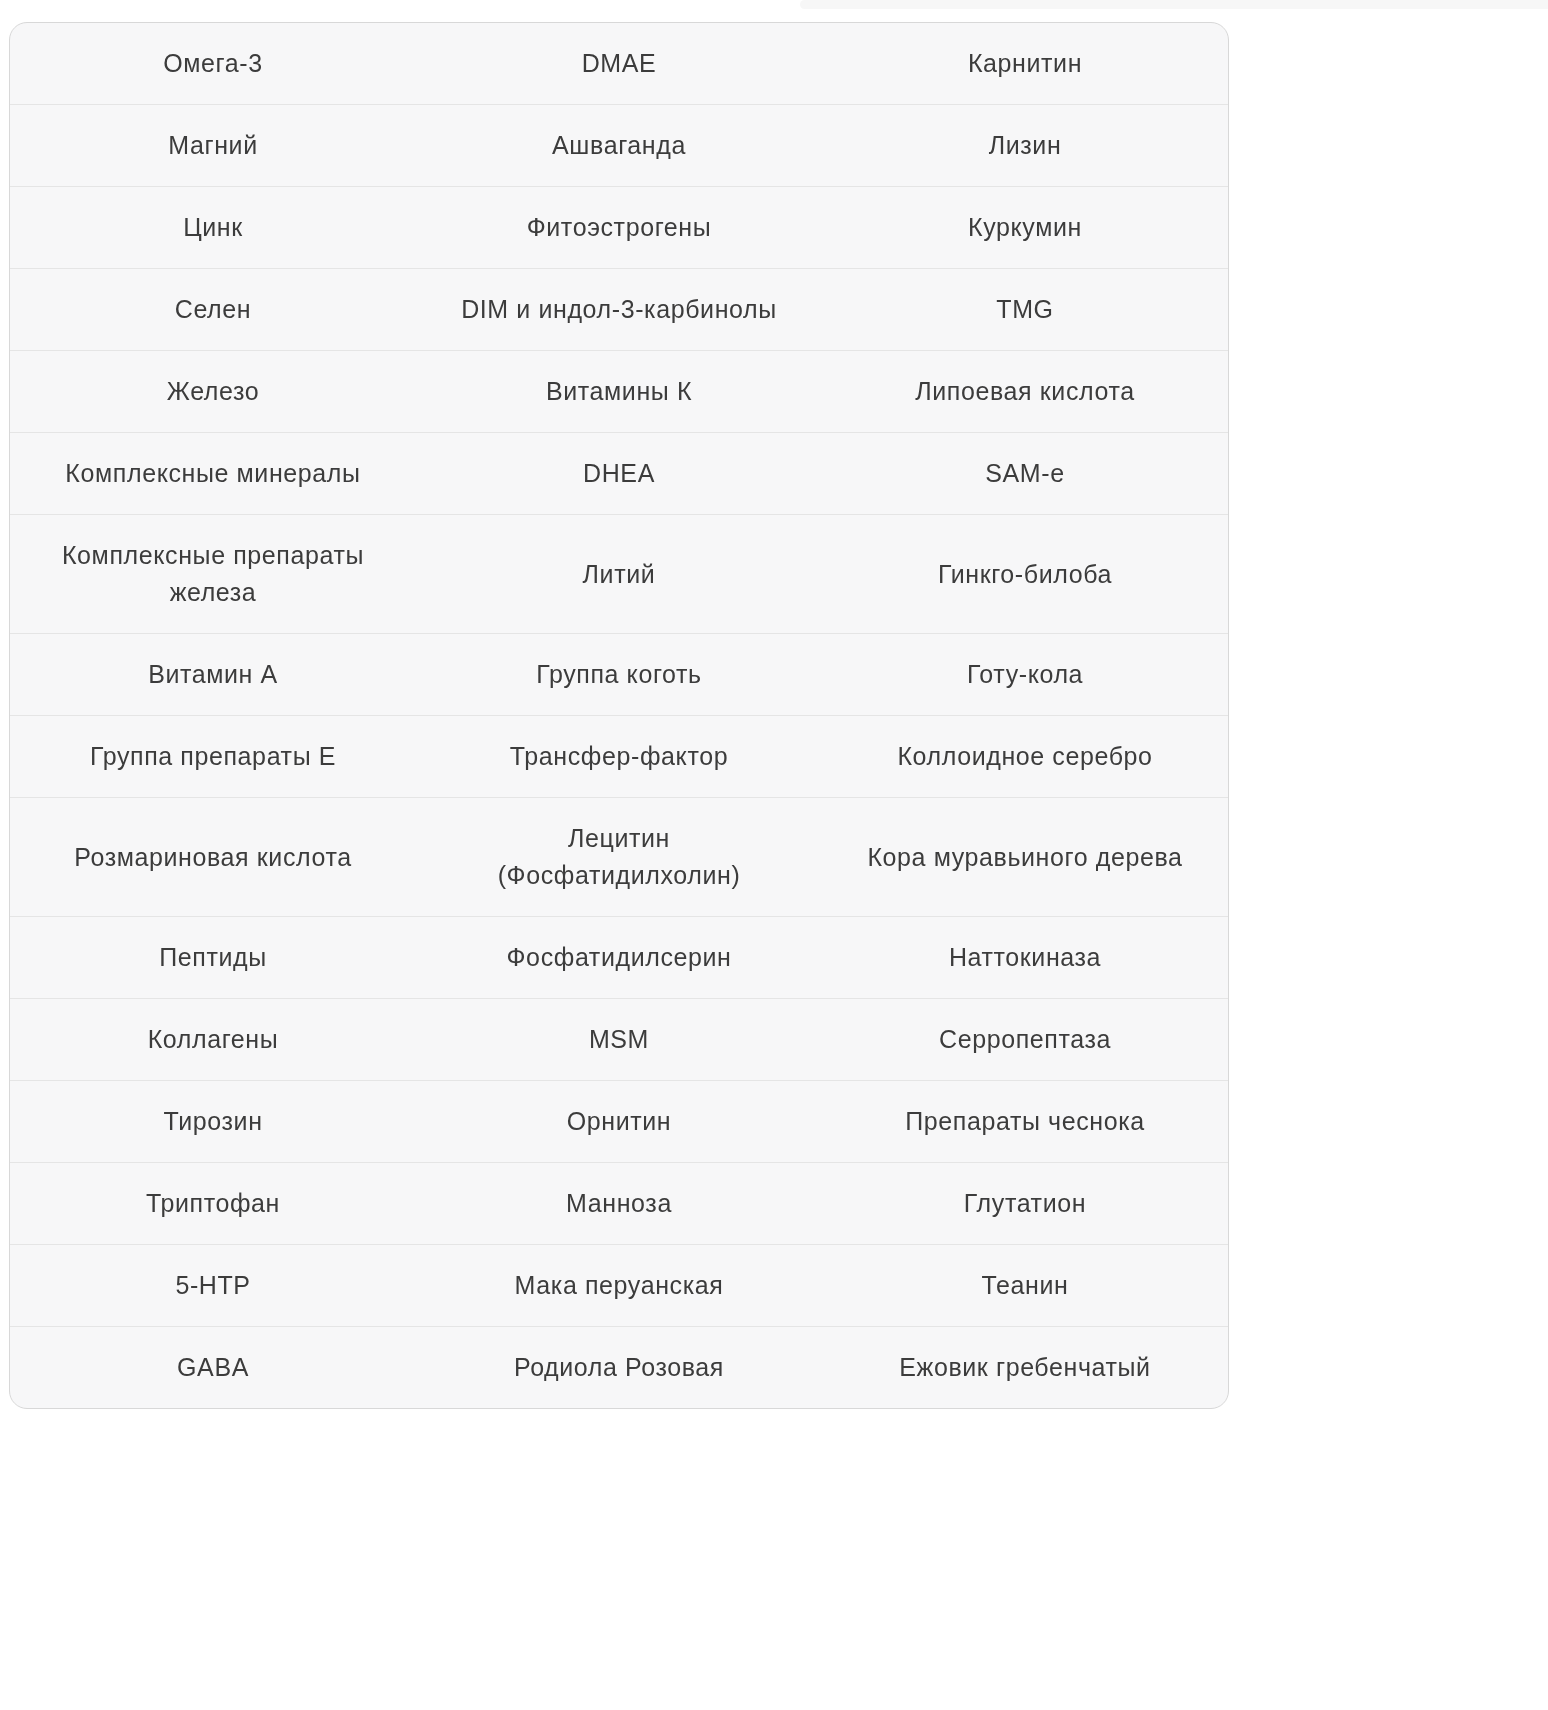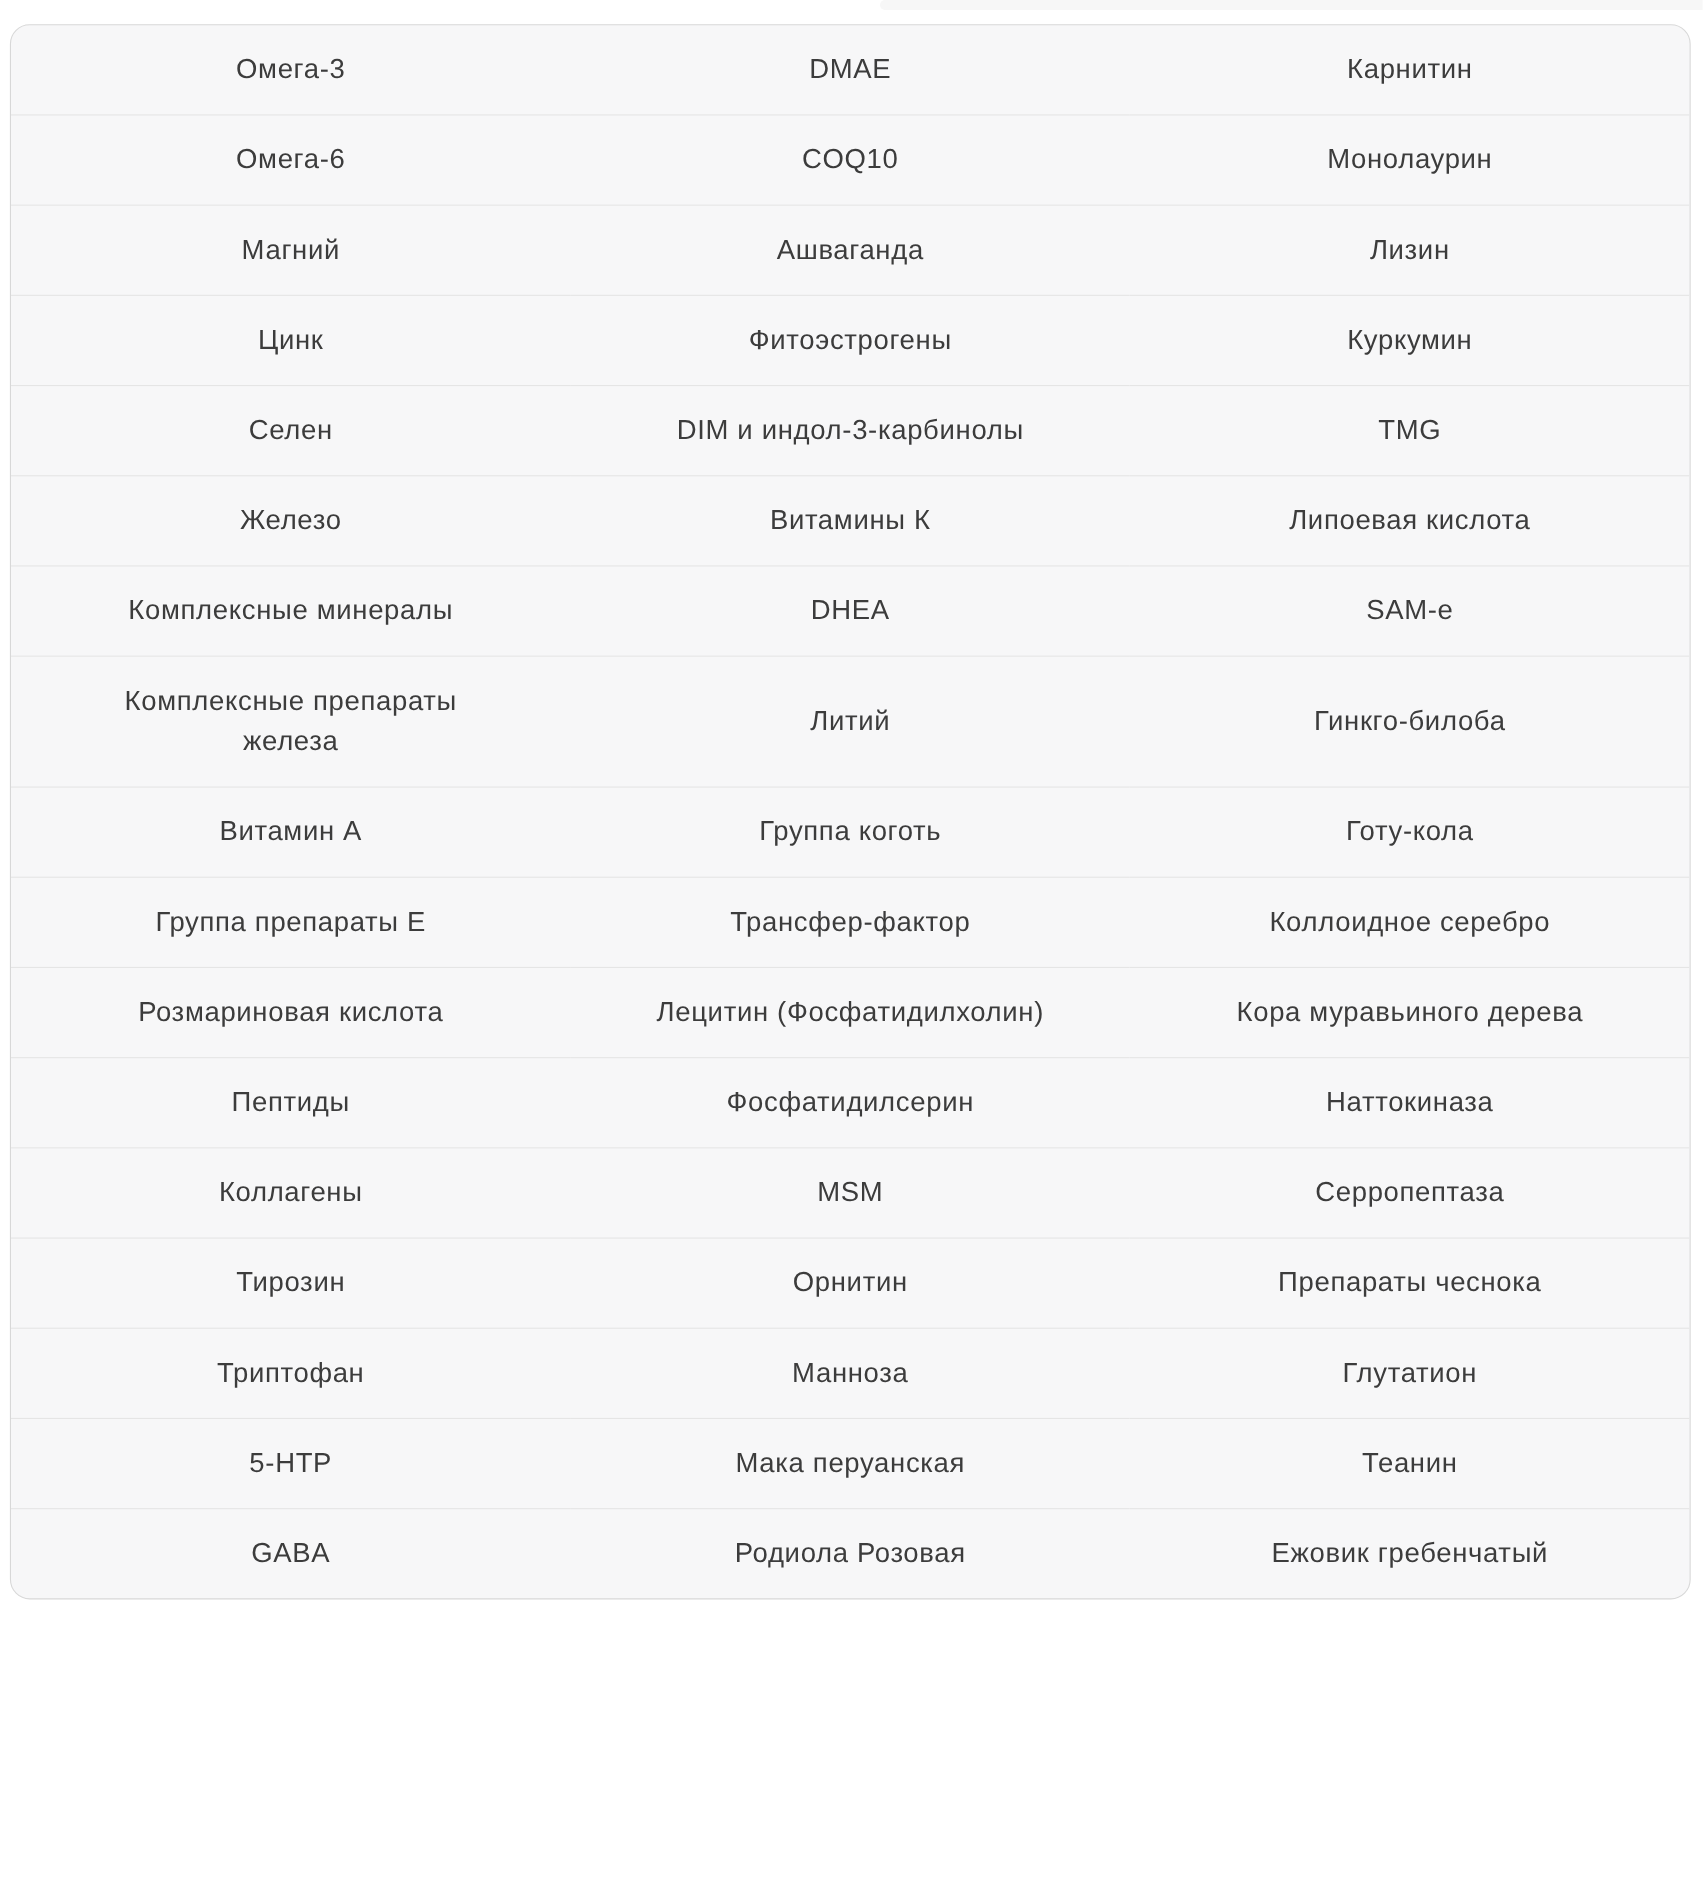--- a/index.html
+++ b/index.html
@@ -23,21 +23,21 @@
     left: 800px;
     right: 0;
     height: 9px;
     background: #f7f7f7;
     border-radius: 8px 0 0 8px;
   }
   .card {
     position: absolute;
     top: 22px;
     left: 9px;
-    width: 1528px;
+    width: 1220px;
     border: 1px solid #d8d8d8;
     border-radius: 18px;
     background: #f7f7f8;
     overflow: hidden;
     box-sizing: border-box;
   }
   table.categories {
     width: 100%;
     border-collapse: collapse;
     table-layout: fixed;
@@ -70,25 +70,20 @@
 <div class="page">
   <div class="top-strip"></div>
 
   <div class="card">
     <table class="categories">
       <tbody>
         <tr>
           <td><span class="cell-inner">Омега-3</span></td>
           <td><span class="cell-inner">DMAE</span></td>
           <td><span class="cell-inner">Карнитин</span></td>
-        </tr>
-        <tr>
-          <td><span class="cell-inner">Омега-6</span></td>
-          <td><span class="cell-inner">COQ10</span></td>
-          <td><span class="cell-inner">Монолаурин</span></td>
         </tr>
         <tr>
           <td><span class="cell-inner">Магний</span></td>
           <td><span class="cell-inner">Ашваганда</span></td>
           <td><span class="cell-inner">Лизин</span></td>
         </tr>
         <tr>
           <td><span class="cell-inner">Цинк</span></td>
           <td><span class="cell-inner">Фитоэстрогены</span></td>
           <td><span class="cell-inner">Куркумин</span></td>

